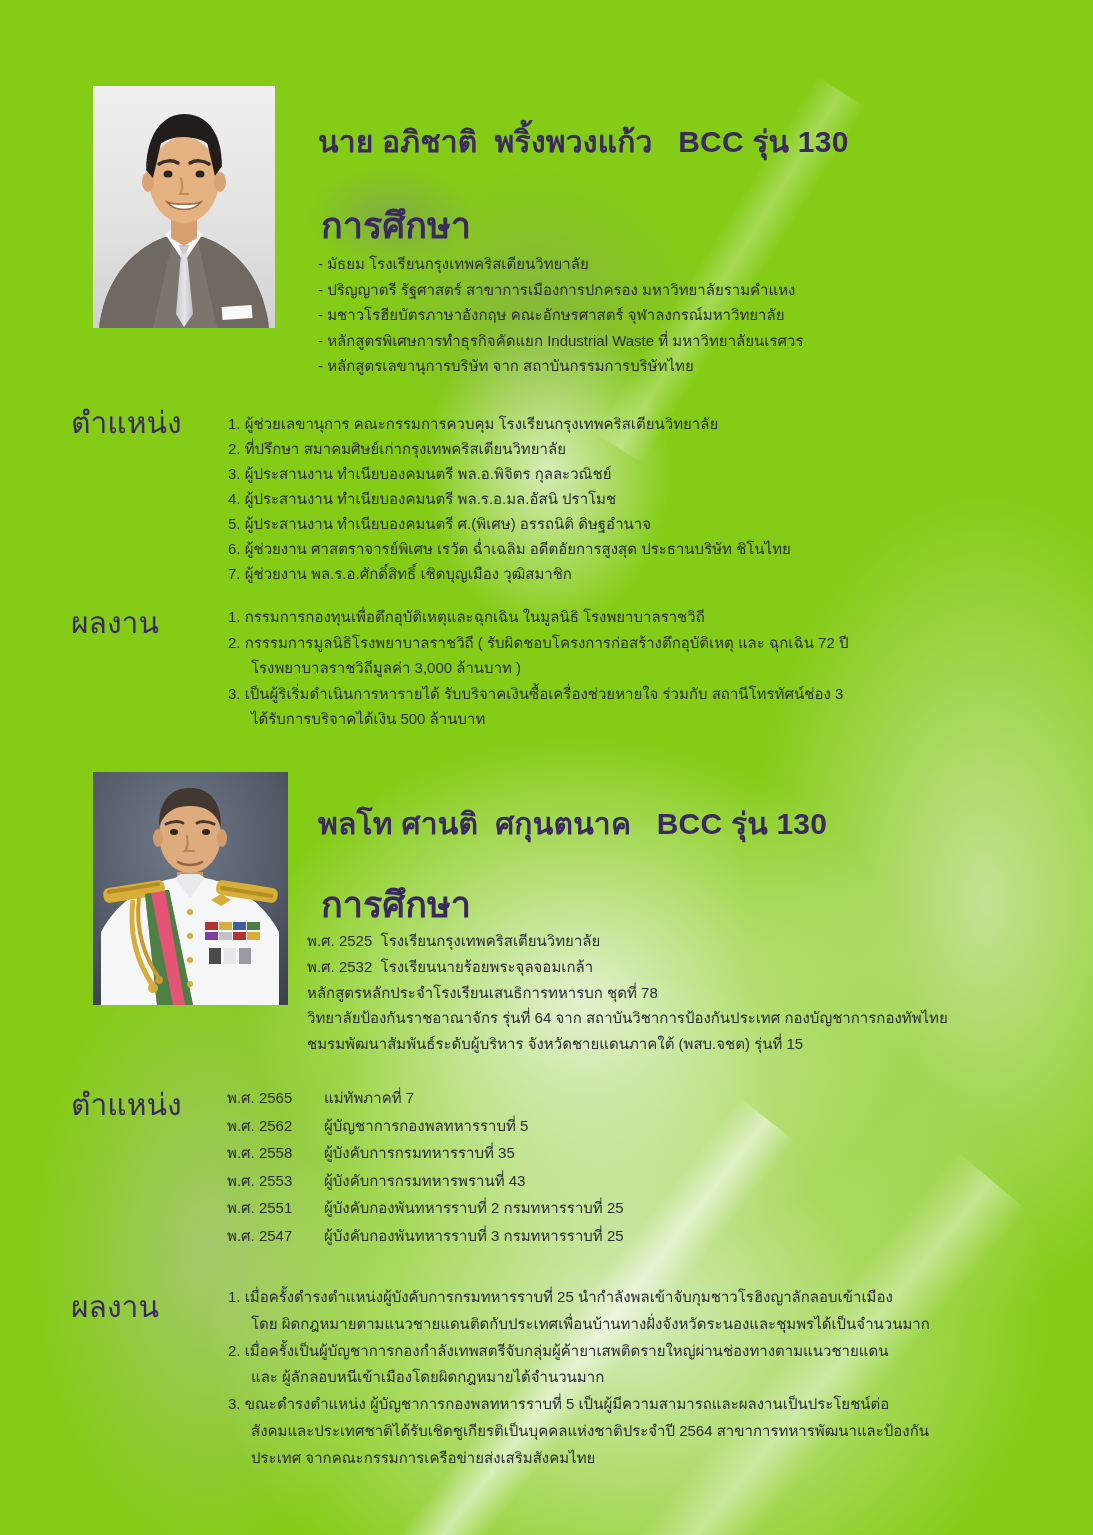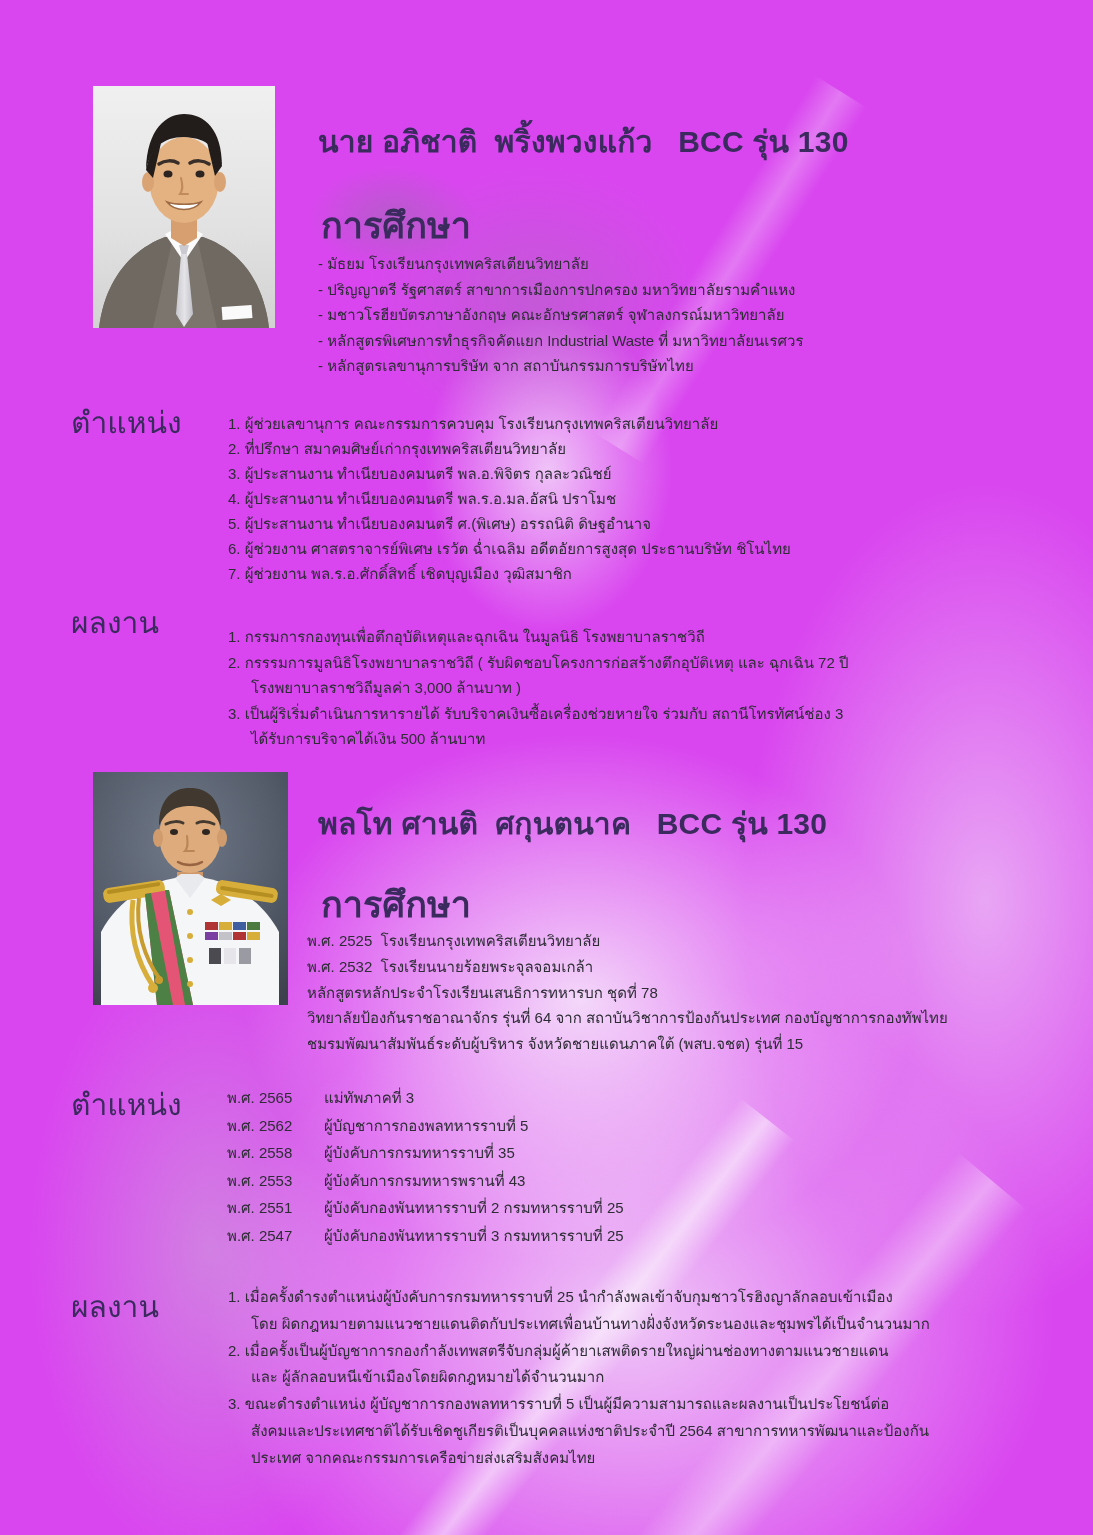--- a/index.html
+++ b/index.html
@@ -1,18 +1,18 @@
 <!DOCTYPE html>
 <html><head>
 <meta charset="utf-8">
 <style>
   html,body{margin:0;padding:0;background:#c9c7d6;}
   .page{
     position:relative;width:1093px;height:1535px;margin:0 auto;
-    background:#d946ef;overflow:hidden;
+    background:#84cc16;overflow:hidden;
     font-family:"Liberation Sans","DejaVu Sans",sans-serif;
     color:#2e2d36;
   }
   
   .wm{
     position:absolute;inset:0;pointer-events:none;
     background:
       radial-gradient(ellipse 120px 75px  at 392px 218px,  rgba(128,123,143,.38), rgba(128,123,143,0) 70%),
       radial-gradient(ellipse 235px 185px at 535px 300px,  rgba(141,136,153,.28), rgba(141,136,153,0) 72%),
       radial-gradient(ellipse 165px 215px at 548px 470px,  rgba(249,249,251,.70), rgba(249,249,251,0) 75%),
@@ -109,21 +109,21 @@
     <div class="t hang">1. ผู้ช่วยเลขานุการ คณะกรรมการควบคุม โรงเรียนกรุงเทพคริสเตียนวิทยาลัย</div>
     <div class="t hang">2. ที่ปรึกษา สมาคมศิษย์เก่ากรุงเทพคริสเตียนวิทยาลัย</div>
     <div class="t hang">3. ผู้ประสานงาน ทำเนียบองคมนตรี พล.อ.พิจิตร กุลละวณิชย์</div>
     <div class="t hang">4. ผู้ประสานงาน ทำเนียบองคมนตรี พล.ร.อ.มล.อัสนิ ปราโมช</div>
     <div class="t hang">5. ผู้ประสานงาน ทำเนียบองคมนตรี ศ.(พิเศษ) อรรถนิติ ดิษฐอำนาจ</div>
     <div class="t hang">6. ผู้ช่วยงาน ศาสตราจารย์พิเศษ เรวัต ฉ่ำเฉลิม อดีตอัยการสูงสุด ประธานบริษัท ชิโนไทย</div>
     <div class="t hang">7. ผู้ช่วยงาน พล.ร.อ.ศักดิ์สิทธิ์ เชิดบุญเมือง วุฒิสมาชิก</div>
   </div>
 
   <div class="abs t sidehead" style="left:71px;top:599px;">ผลงาน</div>
-  <div class="abs body-list ach1" style="left:228px;top:624px;">
+  <div class="abs body-list ach1" style="left:228px;top:604px;">
     <div class="t">1. กรรมการกองทุนเพื่อตึกอุบัติเหตุและฉุกเฉิน ในมูลนิธิ โรงพยาบาลราชวิถี</div>
     <div class="t">2. กรรรมการมูลนิธิโรงพยาบาลราชวิถี ( รับผิดชอบโครงการก่อสร้างตึกอุบัติเหตุ และ ฉุกเฉิน 72 ปี</div>
     <div class="t cont">โรงพยาบาลราชวิถีมูลค่า 3,000 ล้านบาท )</div>
     <div class="t">3. เป็นผู้ริเริ่มดำเนินการหารายได้ รับบริจาคเงินซื้อเครื่องช่วยหายใจ ร่วมกับ สถานีโทรทัศน์ช่อง 3</div>
     <div class="t cont">ได้รับการบริจาคได้เงิน 500 ล้านบาท</div>
   </div>
 
   <div class="photo" style="left:93px;top:772px;width:195px;height:233px;">
     <svg width="195" height="233" viewBox="0 0 195 233" xmlns="http://www.w3.org/2000/svg">
       <defs>
@@ -185,21 +185,21 @@
   <div class="abs body-list edu2" style="left:307px;top:928px;">
     <div class="t">พ.ศ. 2525  โรงเรียนกรุงเทพคริสเตียนวิทยาลัย</div>
     <div class="t">พ.ศ. 2532  โรงเรียนนายร้อยพระจุลจอมเกล้า</div>
     <div class="t">หลักสูตรหลักประจำโรงเรียนเสนธิการทหารบก ชุดที่ 78</div>
     <div class="t">วิทยาลัยป้องกันราชอาณาจักร รุ่นที่ 64 จาก สถาบันวิชาการป้องกันประเทศ กองบัญชาการกองทัพไทย</div>
     <div class="t">ชมรมพัฒนาสัมพันธ์ระดับผู้บริหาร จังหวัดชายแดนภาคใต้ (พสบ.จชต) รุ่นที่ 15</div>
   </div>
 
   <div class="abs t sidehead" style="left:71px;top:1081px;">ตำแหน่ง</div>
   <div class="abs body-list pos2" style="left:227px;top:1084px;">
-    <div><span class="t yr">พ.ศ. 2565</span><span class="t">แม่ทัพภาคที่ 3</span></div>
+    <div><span class="t yr">พ.ศ. 2565</span><span class="t">แม่ทัพภาคที่ 7</span></div>
     <div><span class="t yr">พ.ศ. 2562</span><span class="t">ผู้บัญชาการกองพลทหารราบที่ 5</span></div>
     <div><span class="t yr">พ.ศ. 2558</span><span class="t">ผู้บังคับการกรมทหารราบที่ 35</span></div>
     <div><span class="t yr">พ.ศ. 2553</span><span class="t">ผู้บังคับการกรมทหารพรานที่ 43</span></div>
     <div><span class="t yr">พ.ศ. 2551</span><span class="t">ผู้บังคับกองพันทหารราบที่ 2 กรมทหารราบที่ 25</span></div>
     <div><span class="t yr">พ.ศ. 2547</span><span class="t">ผู้บังคับกองพันทหารราบที่ 3 กรมทหารราบที่ 25</span></div>
   </div>
 
   <div class="abs t sidehead" style="left:71px;top:1283px;">ผลงาน</div>
   <div class="abs body-list ach2" style="left:228px;top:1284px;">
     <div class="t">1. เมื่อครั้งดำรงตำแหน่งผู้บังคับการกรมทหารราบที่ 25 นำกำลังพลเข้าจับกุมชาวโรฮิงญาลักลอบเข้าเมือง</div>

